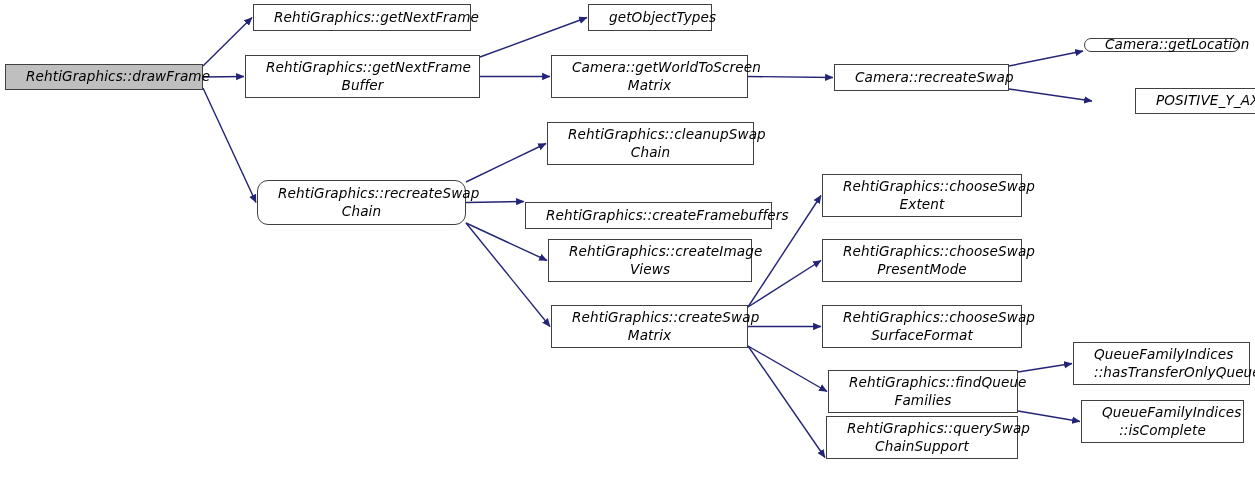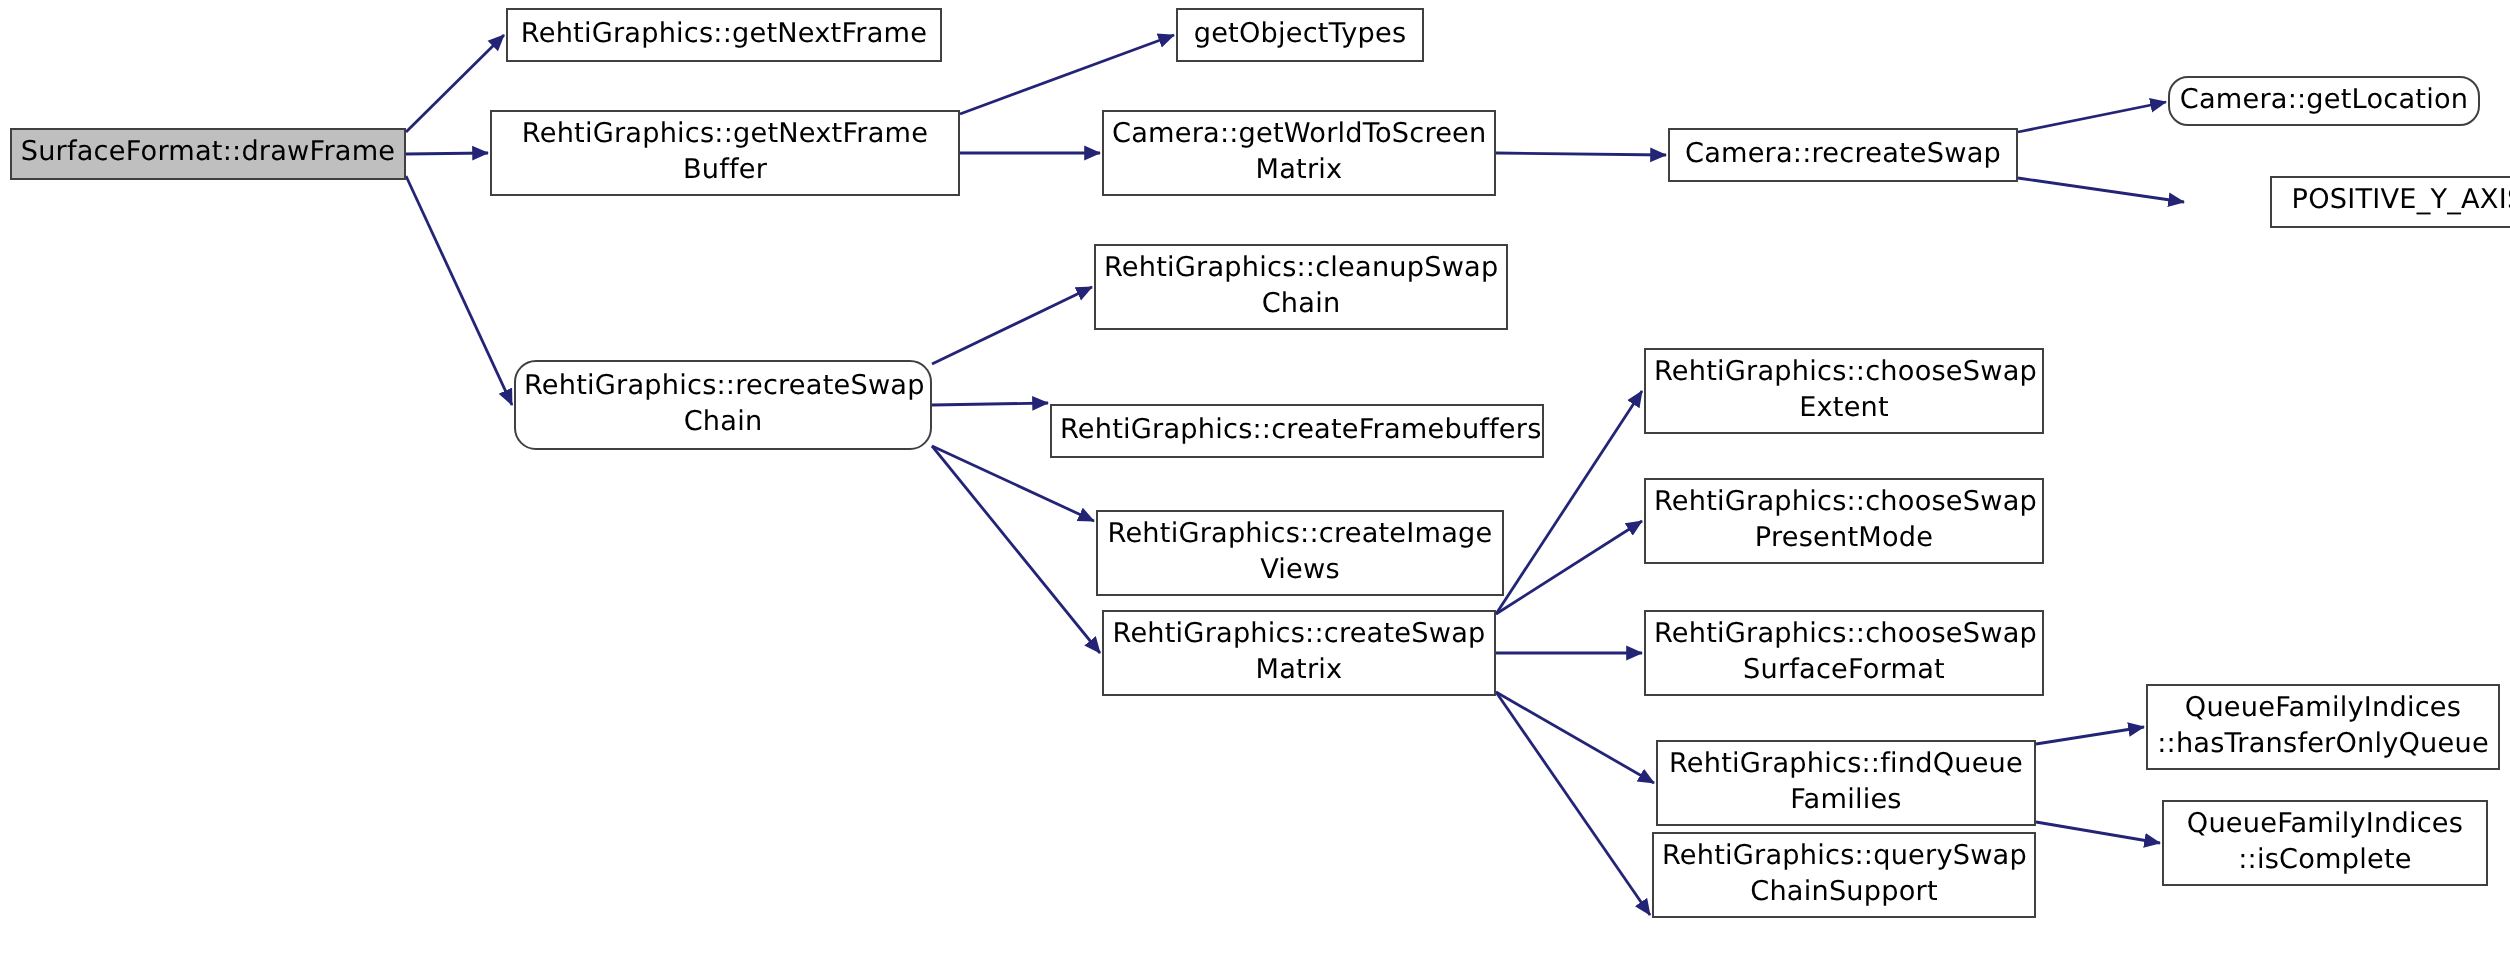--- a/index.html
+++ b/index.html
@@ -29,22 +29,23 @@
     box-sizing: border-box;
     border: 1px solid #404040;
     background: #ffffff;
     color: #000000;
     display: flex;
     align-items: center;
     text-align: center;
     font-size: 13.6px;
     line-height: 1.28;
     letter-spacing: 0.1px;
-    padding: 1px 4px;
+    padding: 1px 20px;
     white-space: pre-line;
+    font-style: italic;
   }
   .node.root {
     background: #bfbfbf;
     border-color: #404040;
   }
   .node-label {
     display: block;
     width: 100%;
   }
 </style>
@@ -71,36 +72,36 @@
       <path d="M 466 223 L 547 260.5" fill="none" stroke="#242477" stroke-width="1.4" marker-end="url(#arrow)"></path>
       <path d="M 466 223 L 550 326.5" fill="none" stroke="#242477" stroke-width="1.4" marker-end="url(#arrow)"></path>
       <path d="M 748 307 L 821 195.5" fill="none" stroke="#242477" stroke-width="1.4" marker-end="url(#arrow)"></path>
       <path d="M 748 307 L 821 260.5" fill="none" stroke="#242477" stroke-width="1.4" marker-end="url(#arrow)"></path>
       <path d="M 748 326.5 L 821 326.5" fill="none" stroke="#242477" stroke-width="1.4" marker-end="url(#arrow)"></path>
       <path d="M 748 346 L 827 391.5" fill="none" stroke="#242477" stroke-width="1.4" marker-end="url(#arrow)"></path>
       <path d="M 748 346 L 825 457.5" fill="none" stroke="#242477" stroke-width="1.4" marker-end="url(#arrow)"></path>
       <path d="M 1018 372 L 1072 363.5" fill="none" stroke="#242477" stroke-width="1.4" marker-end="url(#arrow)"></path>
       <path d="M 1018 411 L 1080 421.5" fill="none" stroke="#242477" stroke-width="1.4" marker-end="url(#arrow)"></path>
     </svg>
-<div class="node root" style="left: 5px; top: 64px; width: 198px; height: 26px;"><span class="node-label">SurfaceFormat::drawFrame</span></div>
+<div class="node root" style="left: 5px; top: 64px; width: 198px; height: 26px;"><span class="node-label">RehtiGraphics::drawFrame</span></div>
     <div class="node" style="left: 253px; top: 4px; width: 218px; height: 27px;"><span class="node-label">RehtiGraphics::getNextFrame</span></div>
     <div class="node" style="left: 245px; top: 55px; width: 235px; height: 43px;"><span class="node-label">RehtiGraphics::getNextFrame
 Buffer</span></div>
     <div class="node" style="left: 588px; top: 4px; width: 124px; height: 27px;"><span class="node-label">getObjectTypes</span></div>
     <div class="node" style="left: 551px; top: 55px; width: 197px; height: 43px;"><span class="node-label">Camera::getWorldToScreen
 Matrix</span></div>
     <div class="node" style="left: 834px; top: 64px; width: 175px; height: 27px;"><span class="node-label">Camera::recreateSwap</span></div>
-    <div class="node" style="left: 1084px; top: 38px; width: 156px; height: 25px; border-radius: 10px;"><span class="node-label">Camera::getLocation</span></div>
+    <div class="node" style="left: 1084px; top: 38px; width: 156px; height: 14px; border-radius: 10px;"><span class="node-label">Camera::getLocation</span></div>
     <div class="node" style="left: 1093px; top: 88px; width: 138px; height: 26px; margin-left: 42px;"><span class="node-label">POSITIVE_Y_AXIS</span></div>
     <div class="node" style="left: 257px; top: 180px; width: 209px; height: 45px; border-radius: 11px;"><span class="node-label">RehtiGraphics::recreateSwap
 Chain</span></div>
     <div class="node" style="left: 547px; top: 122px; width: 207px; height: 43px;"><span class="node-label">RehtiGraphics::cleanupSwap
 Chain</span></div>
     <div class="node" style="left: 525px; top: 188px; width: 247px; height: 27px; margin-top: 14px;"><span class="node-label">RehtiGraphics::createFramebuffers</span></div>
-    <div class="node" style="left: 548px; top: 239px; width: 204px; height: 43px; margin-top: 16px;"><span class="node-label">RehtiGraphics::createImage
+    <div class="node" style="left: 548px; top: 239px; width: 204px; height: 43px;"><span class="node-label">RehtiGraphics::createImage
 Views</span></div>
     <div class="node" style="left: 551px; top: 305px; width: 197px; height: 43px;"><span class="node-label">RehtiGraphics::createSwap
 Matrix</span></div>
     <div class="node" style="left: 822px; top: 174px; width: 200px; height: 43px;"><span class="node-label">RehtiGraphics::chooseSwap
 Extent</span></div>
     <div class="node" style="left: 822px; top: 239px; width: 200px; height: 43px;"><span class="node-label">RehtiGraphics::chooseSwap
 PresentMode</span></div>
     <div class="node" style="left: 822px; top: 305px; width: 200px; height: 43px;"><span class="node-label">RehtiGraphics::chooseSwap
 SurfaceFormat</span></div>
     <div class="node" style="left: 828px; top: 370px; width: 190px; height: 43px;"><span class="node-label">RehtiGraphics::findQueue

